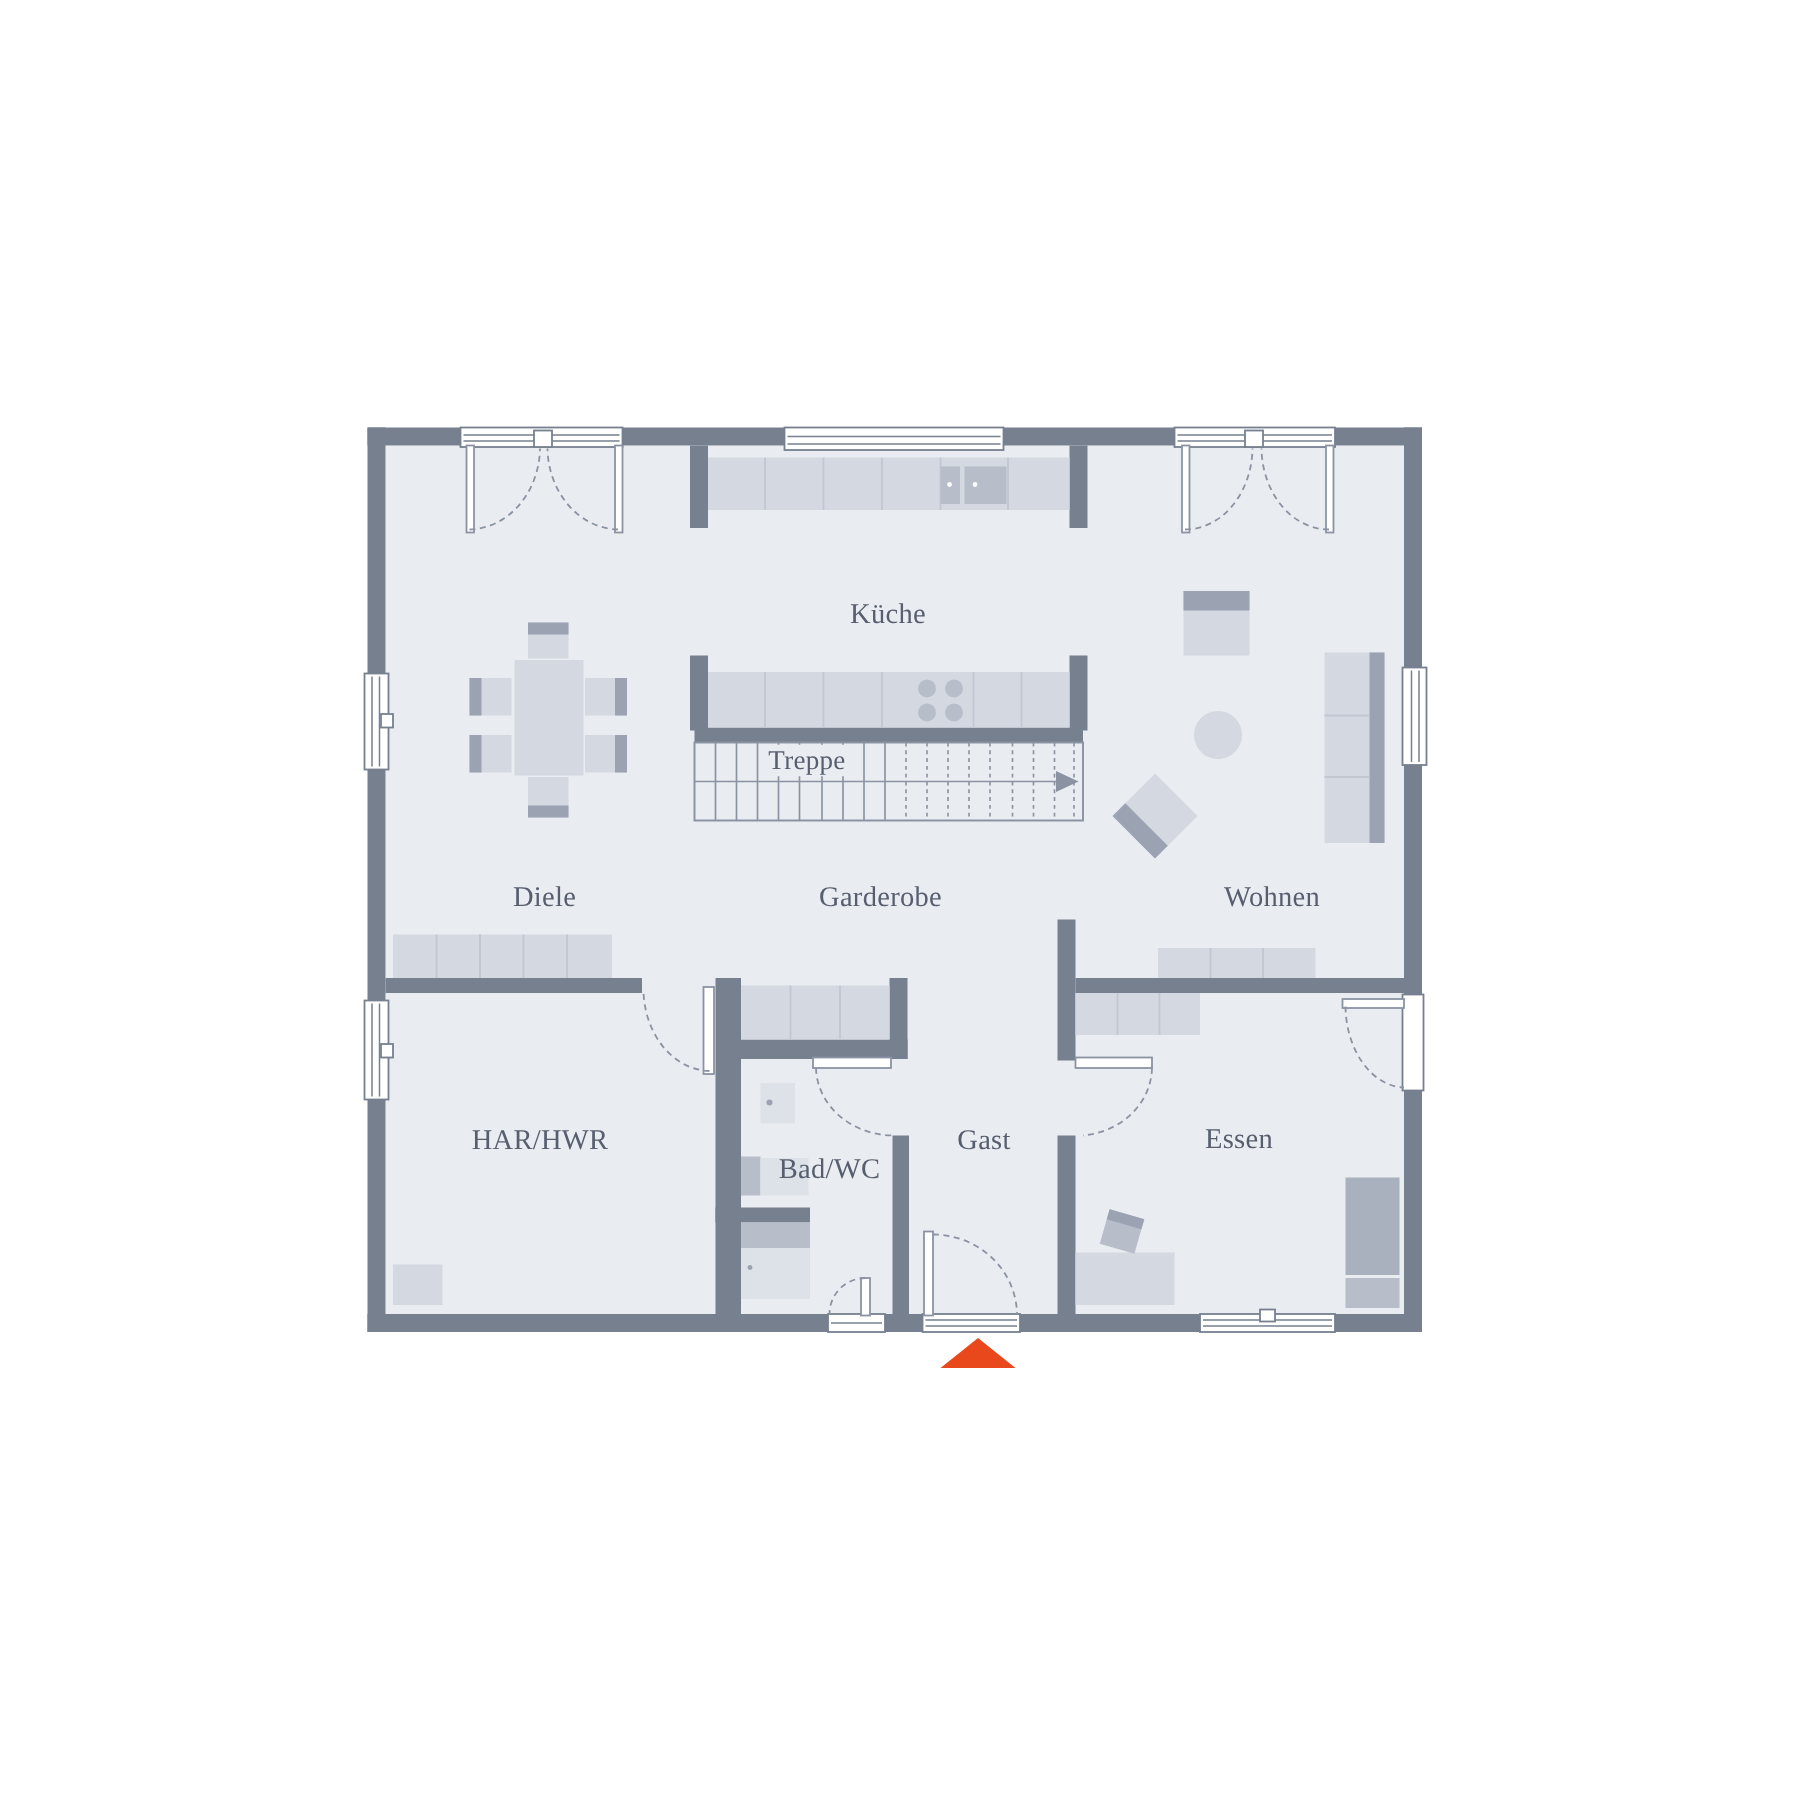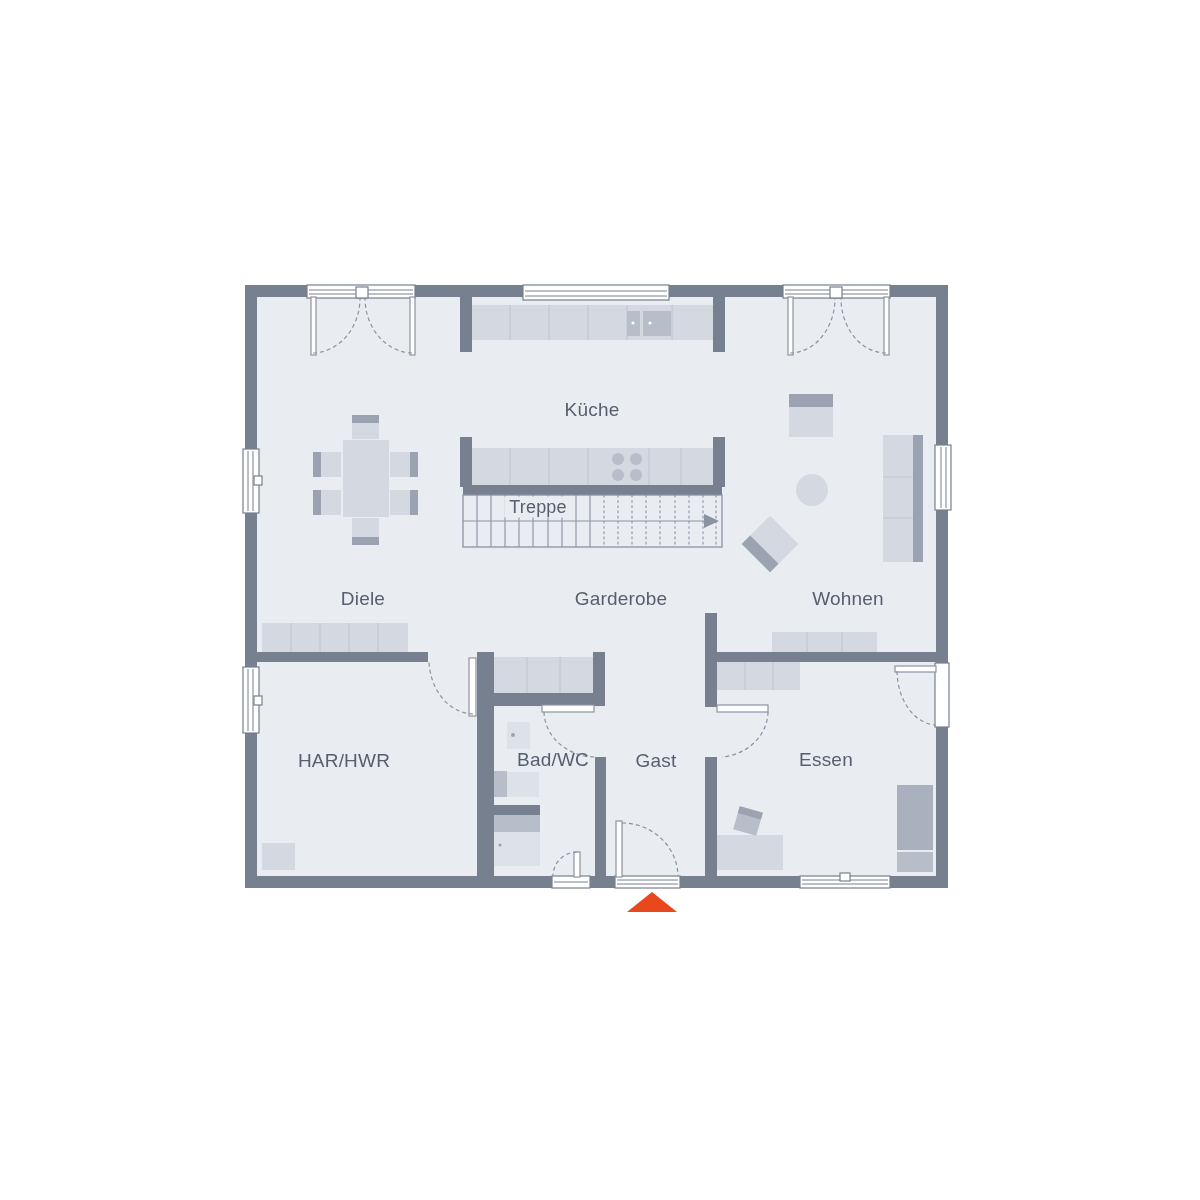--- a/index.html
+++ b/index.html
@@ -2,21 +2,21 @@
 <html style="--wall: #76808F; --floor: #E9ECF1; --furniture: #D3D8E1; --furniture_soft: #DDE1E8; --furniture_mid: #B7BDC9; --furniture_dark: #9BA3B2; --bed: #A9B0BE; --line: #8B93A3; --divider: #C2C7D2; --text: #575F6F; --accent: #E8481C; --background: #FFFFFF;"><head>
 <meta charset="utf-8">
 <style>
   :root{
     --wall:#76808F; --floor:#E9ECF1; --furniture:#D3D8E1; --furniture_soft:#DDE1E8;
     --furniture_mid:#B7BDC9; --furniture_dark:#9BA3B2; --bed:#A9B0BE;
     --line:#8B93A3; --divider:#C2C7D2; --text:#575F6F; --accent:#E8481C; --background:#FFFFFF;
   }
   html,body{margin:0;padding:0;background:var(--background);}
   .canvas{position:relative;width:968px;height:1200px;background:var(--background);
-          overflow:hidden;font-family:Liberation Sans, sans-serif;}
+          overflow:hidden;font-family:Liberation Serif, serif;}
   .plan-svg{position:absolute;left:0;top:0;}
   
   .wall{fill:var(--wall);}
   .floor{fill:var(--floor);}
   .opening{fill:#FFFFFF;stroke:var(--wall);stroke-width:1.2;}
   .leaf{fill:#FFFFFF;stroke:var(--line);stroke-width:1.2;}
   .arc{fill:none;stroke:var(--line);stroke-width:1.2;stroke-dasharray:4 3;}
   .fl{fill:var(--furniture);}
   .fs{fill:var(--furniture_soft);}
   .fm{fill:var(--furniture_mid);}
@@ -246,20 +246,20 @@
       <rect class="leaf" x="717" y="705" width="51" height="7"></rect>
       <path class="arc" d="M768,712 A51,46 0 0 1 722,757"></path>
     </g>
 
     <polygon class="marker" points="652,892 677,912 627,912"></polygon>
   </svg>
 
   <div class="room-label" style="left:592px;top:410px">Küche</div>
   <div class="room-label on-stairs" style="left:538px;top:507px">Treppe</div>
   <div class="room-label" style="left:363px;top:599px">Diele</div>
-  <div class="room-label" style="left:621px;top:599px">Garderobe</div>
+  <div class="room-label" style="left:587px;top:599px">Garderobe</div>
   <div class="room-label" style="left:848px;top:599px">Wohnen</div>
-  <div class="room-label" style="left:344px;top:761px">HAR/HWR</div>
-  <div class="room-label" style="left:553px;top:760px">Bad/WC</div>
+  <div class="room-label" style="left:360px;top:761px">HAR/HWR</div>
+  <div class="room-label" style="left:553px;top:780px">Bad/WC</div>
   <div class="room-label" style="left:656px;top:761px">Gast</div>
   <div class="room-label" style="left:826px;top:760px">Essen</div>
 
 </div>
 
 </body></html>

